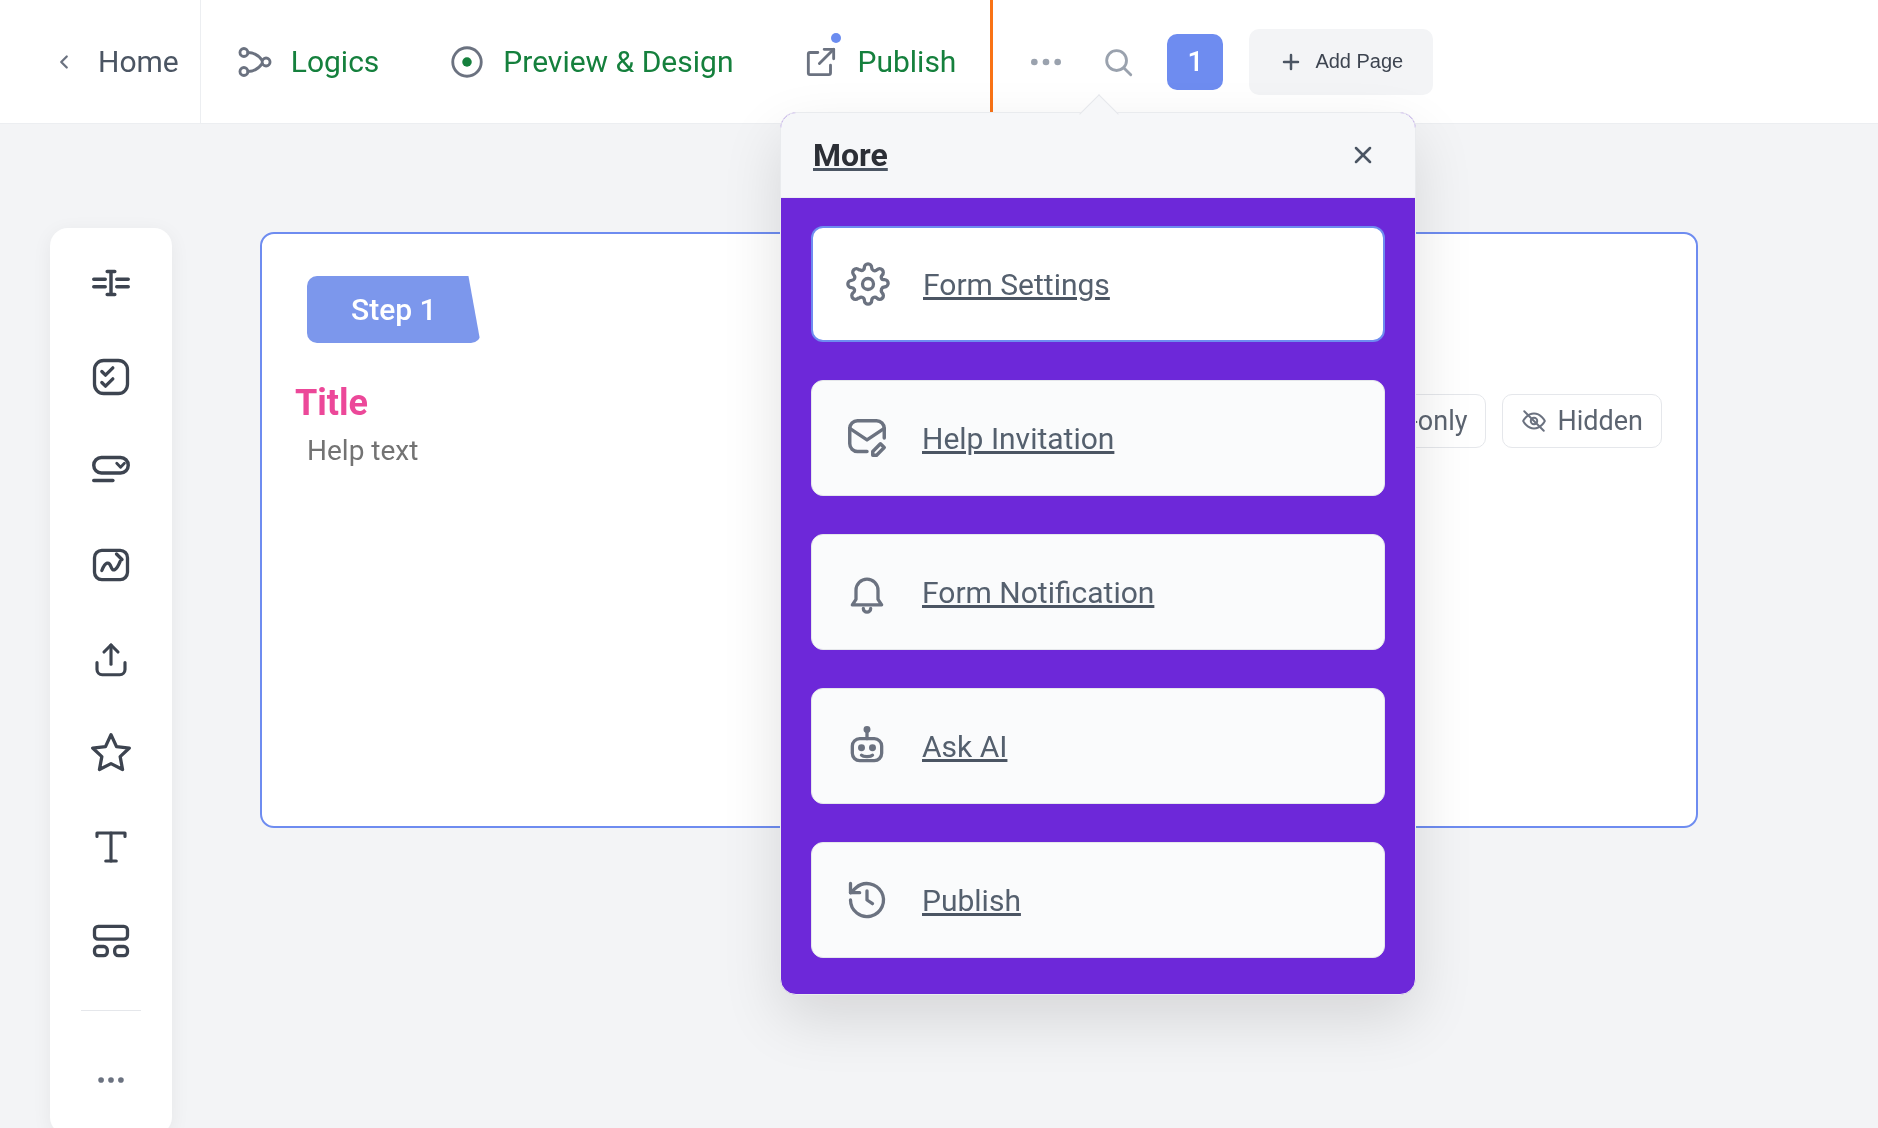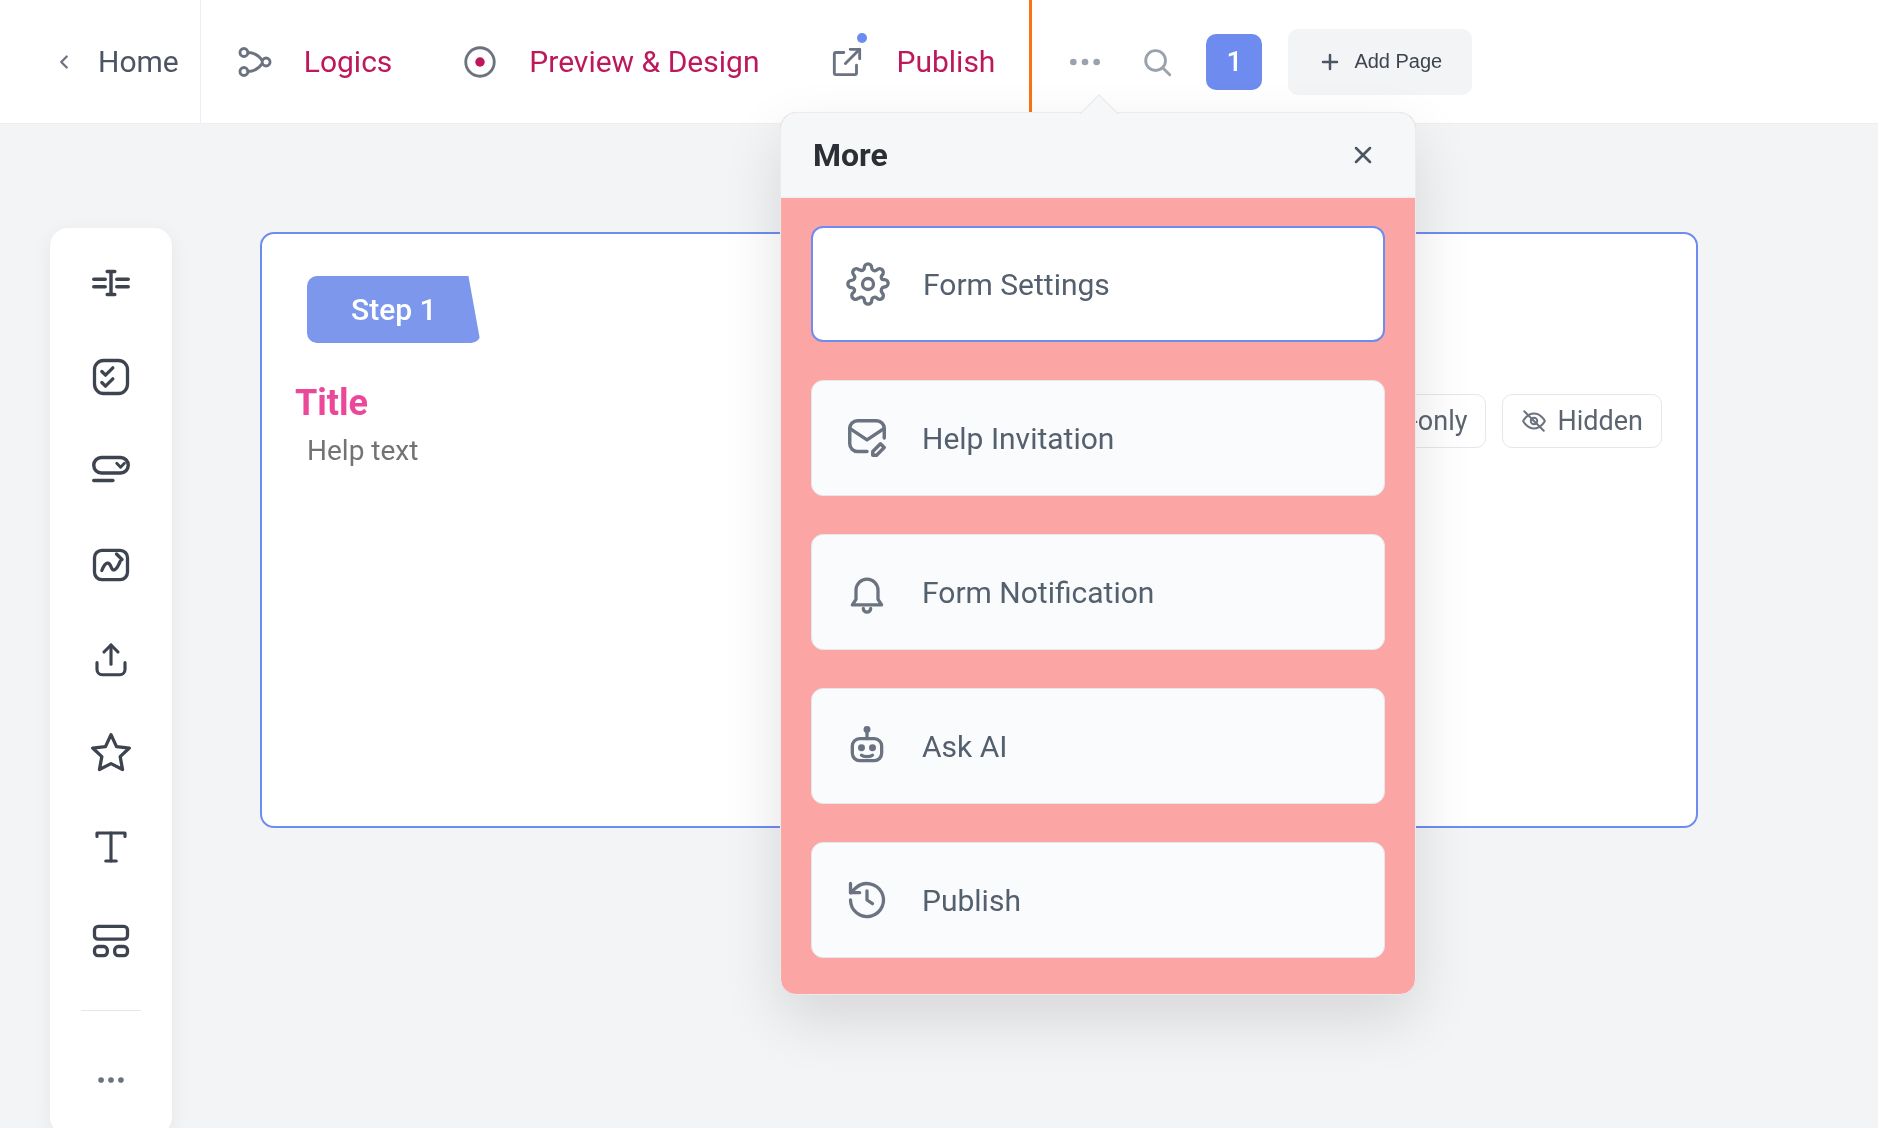--- a/index.html
+++ b/index.html
@@ -32,25 +32,25 @@
     padding: 0 21px 0 44px;
     height: 100%;
     border-right: 1px solid #eceef1;
     font-size: 30px;
     color: #4b5563;
     cursor: pointer;
   }
   .nav-item {
     display: flex;
     align-items: center;
-    gap: 29px;
+    gap: 16px;
     padding: 0 34px;
     height: 100%;
     font-size: 30px;
-    color: #be185d;
+    color: #15803d;
     cursor: pointer;
     position: relative;
   }
   .nav-item.last { border-right: 3px solid #f97316; }
   .nav-icon { width: 40px; height: 40px; display:flex; align-items:center; justify-content:center; }
   .nav-icon svg { stroke: #6b7280; }
   .publish-dot {
     position: absolute;
     top: 33px;
     left: 64px;
@@ -193,26 +193,27 @@
     border:1px solid #e5e7eb;
     border-bottom:none; border-right:none;
     transform: rotate(45deg);
     z-index: 11;
   }
   .popover {
     position:absolute;
     top: 112px;
     left: 780px;
     width: 636px;
-    background:#fca5a5;
+    background:#6d28d9;
     border:1px solid #e9ebee;
     border-radius: 16px;
     box-shadow: 0 24px 60px rgba(0,0,0,0.12);
     z-index: 10;
     overflow:hidden;
+    text-decoration:underline;
   }
   .popover-header {
     display:flex;
     align-items:center;
     justify-content:space-between;
     padding: 22px 32px;
     background:#f6f7f9;
     border-bottom:1px solid #eceef1;
   }
   .popover-header h3 {

